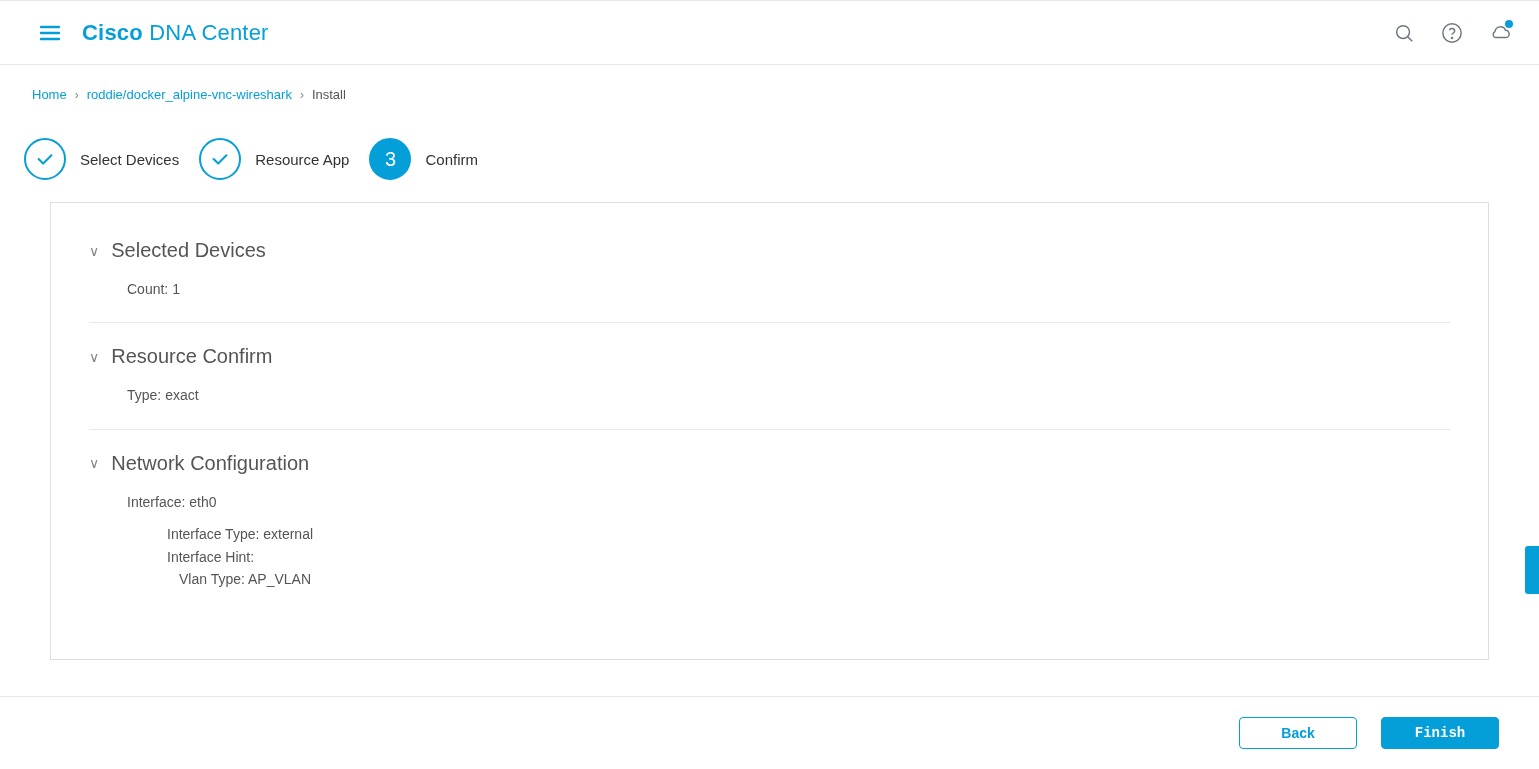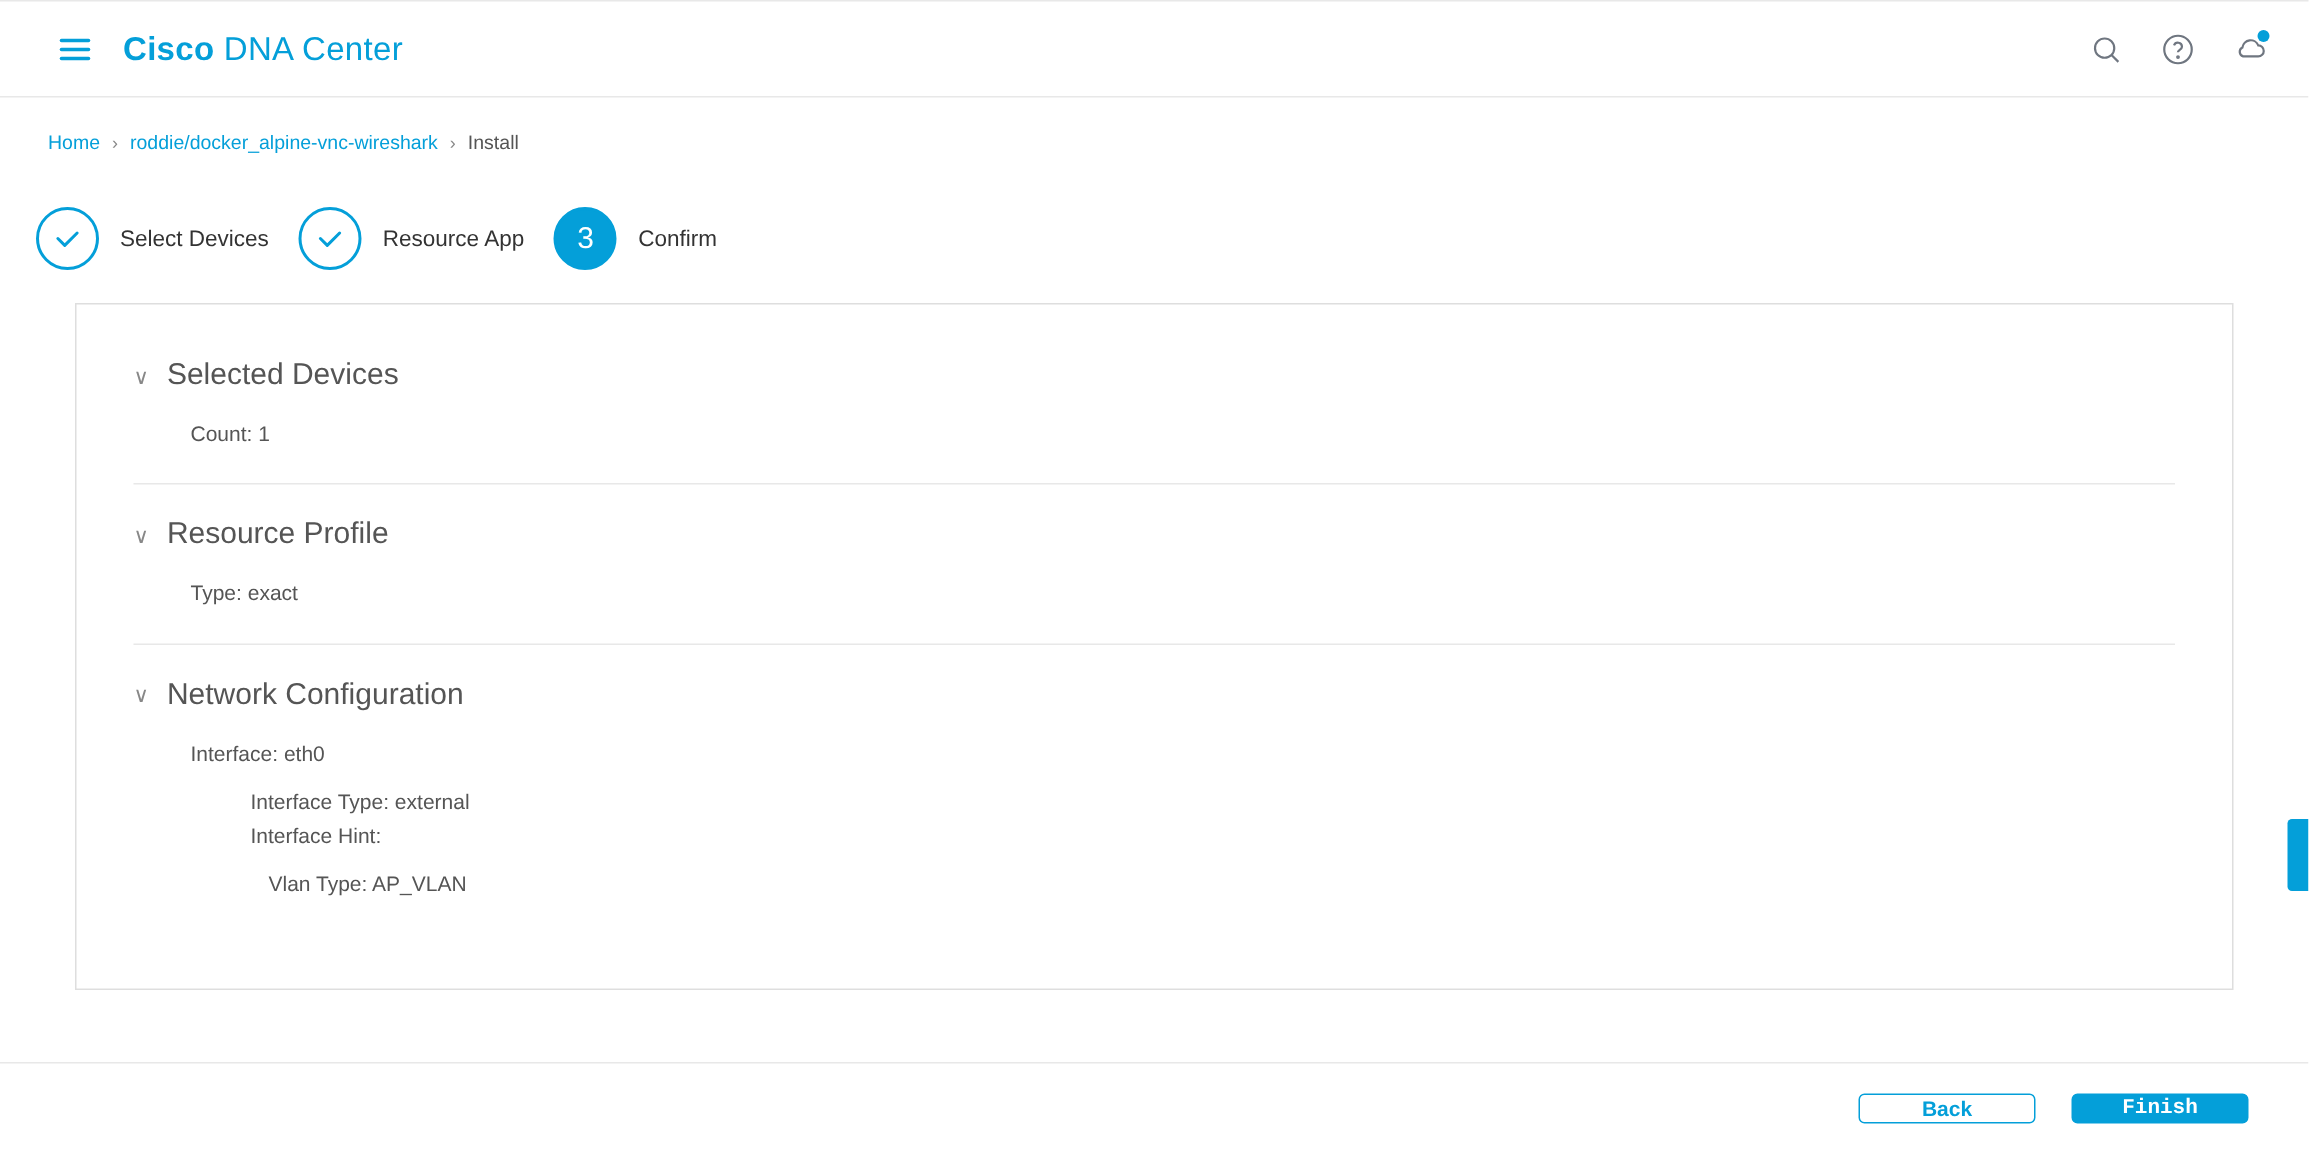--- a/index.html
+++ b/index.html
@@ -119,35 +119,35 @@
     color: #888;
     transform: rotate(0deg);
   }
   .section-body {
     padding: 16px 0 0 38px;
     font-size: 14px;
     color: #555;
     line-height: 1.6;
   }
   .indent1 { padding-left: 40px; margin-top: 10px; }
-  .indent2 { padding-left: 52px; margin-top: 10px; }
+  .indent2 { padding-left: 52px; }
 
   .footer-bar {
     position: absolute;
     bottom: 0; left: 0; right: 0;
     border-top: 1px solid #e8e8e8;
     padding: 20px 40px;
     display: flex;
     justify-content: flex-end;
     gap: 24px;
     background: #fff;
   }
   .btn {
     min-width: 118px;
-    height: 20px;
+    height: 32px;
     padding: 0 22px;
     font-size: 14px;
     font-weight: 600;
     border-radius: 4px;
     cursor: pointer;
     display: inline-flex;
     align-items: center;
     justify-content: center;
   }
   .btn-secondary {
@@ -254,21 +254,21 @@
       <span>Selected Devices</span>
     </div>
     <div class="section-body">
       <div>Count: 1</div>
     </div>
   </div>
 
   <div class="section">
     <div class="section-header">
       <span class="caret">∨</span>
-      <span>Resource Profile</span>
+      <span>Resource Confirm</span>
     </div>
     <div class="section-body">
       <div>Type: exact</div>
     </div>
   </div>
 
   <div class="section">
     <div class="section-header">
       <span class="caret">∨</span>
       <span>Network Configuration</span>

